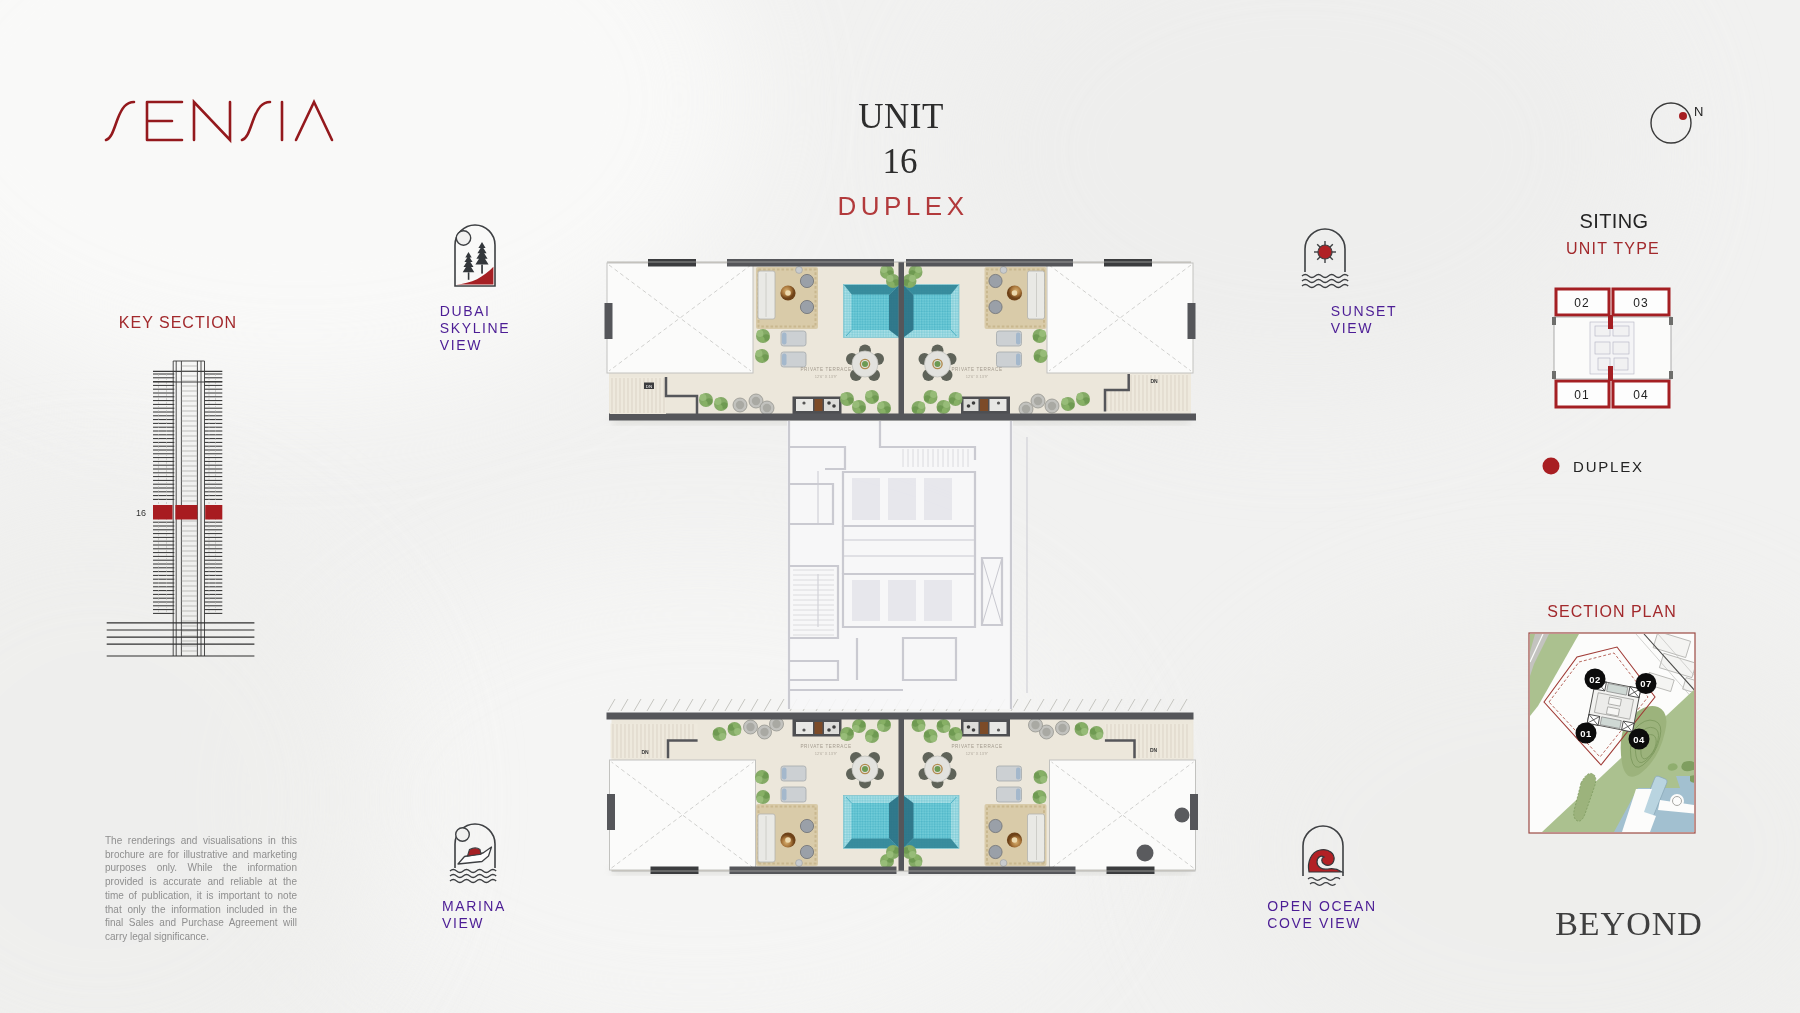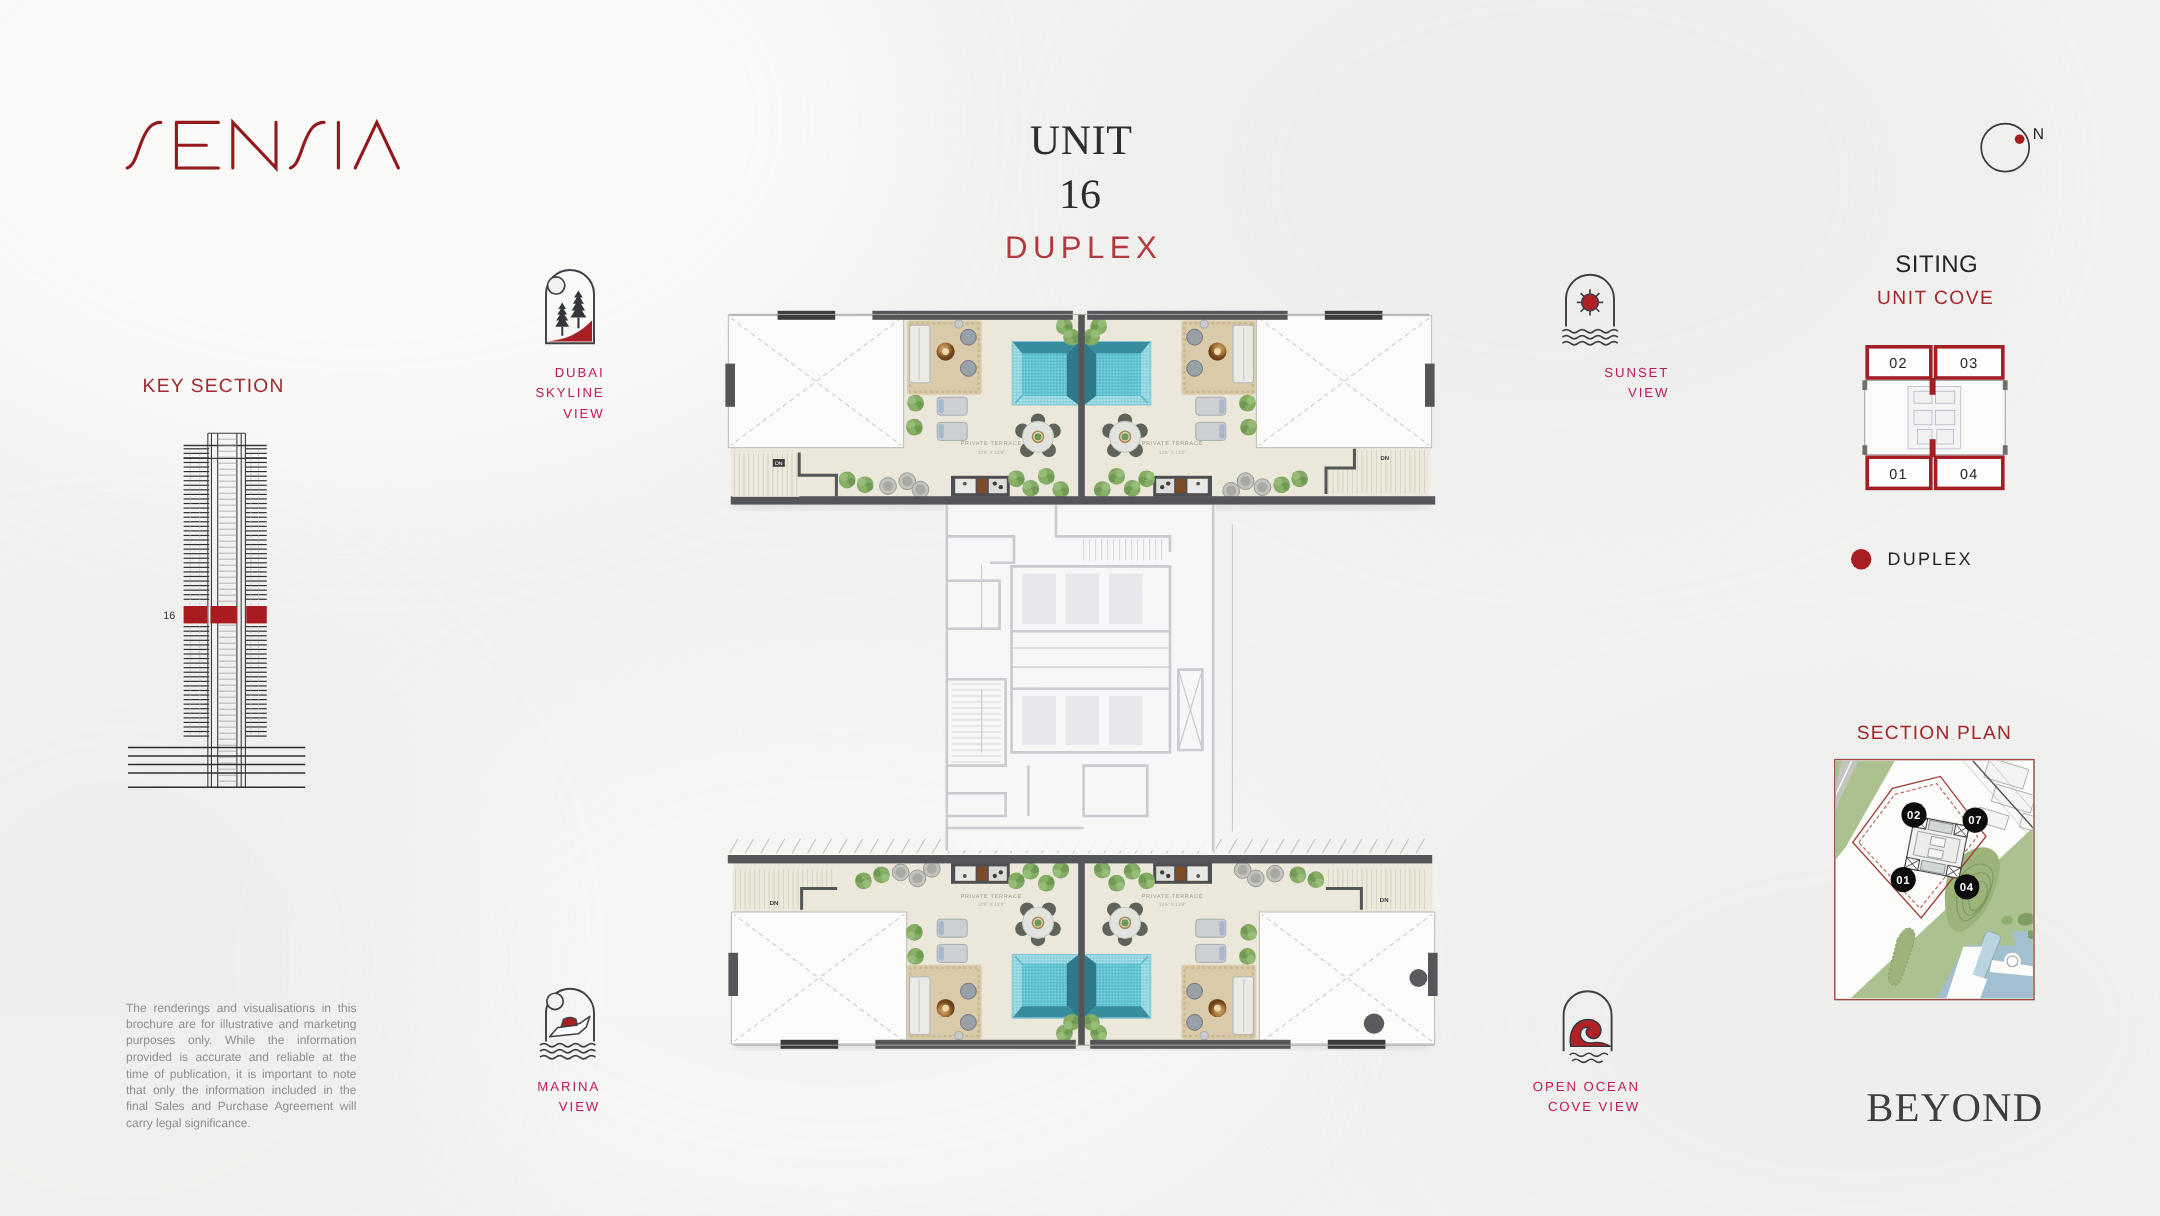--- a/index.html
+++ b/index.html
@@ -1,21 +1,21 @@
 <!DOCTYPE html>
 <html><head>
 <meta charset="utf-8">
 <style>
   html,body{margin:0;padding:0}
   body{width:1800px;height:1013px;position:relative;overflow:hidden;
        background:#f1f1f0;font-family:"Liberation Sans",sans-serif}
   .abs{position:absolute}
   .bgc{position:absolute;border-radius:50%;filter:blur(60px)}
-  .cap{position:absolute;color:#be185d;font-size:11px;letter-spacing:1.6px;
-       text-align:right;line-height:17px;transform:translateX(-50%);white-space:nowrap}
+  .cap{position:absolute;color:#4c1d95;font-size:14px;letter-spacing:1.6px;
+       text-align:left;line-height:17px;transform:translateX(-50%);white-space:nowrap}
   .redlbl{position:absolute;color:#a2292c;letter-spacing:2.2px;transform:translateX(-50%);white-space:nowrap}
 </style>
 </head>
 <body>
 
   <div class="bgc" style="left:-150px;top:-200px;width:900px;height:600px;background:#fbfbfa;opacity:.8"></div>
   <div class="bgc" style="left:950px;top:-100px;width:700px;height:500px;background:#ededec;opacity:.7"></div>
   <div class="bgc" style="left:300px;top:550px;width:800px;height:500px;background:#f6f6f5;opacity:.8"></div>
   <div class="bgc" style="left:1200px;top:600px;width:700px;height:500px;background:#ededeb;opacity:.6"></div>
   <div class="bgc" style="left:-200px;top:500px;width:600px;height:600px;background:#eeeeec;opacity:.7"></div>
@@ -36,21 +36,21 @@
   <div class="abs" style="left:903px;top:191px;transform:translateX(-50%);color:#b23a3c;font-size:26px;letter-spacing:4.5px">DUPLEX</div>
 
   <div class="redlbl" style="left:178px;top:314px;font-size:16px;letter-spacing:1px">KEY SECTION</div>
 
   <div class="cap" style="left:475px;top:303px">DUBAI<br>SKYLINE<br>VIEW</div>
   <div class="cap" style="left:1364px;top:303px">SUNSET<br>VIEW</div>
   <div class="cap" style="left:474px;top:898px">MARINA<br>VIEW</div>
   <div class="cap" style="left:1322px;top:898px">OPEN OCEAN<br>COVE VIEW</div>
 
   <div class="abs" style="left:1614px;top:210px;transform:translateX(-50%);color:#242424;font-size:20px;letter-spacing:0.4px">SITING</div>
-  <div class="redlbl" style="left:1613px;top:240px;font-size:16px;letter-spacing:1.2px">UNIT COVE</div>
+  <div class="redlbl" style="left:1613px;top:240px;font-size:16px;letter-spacing:1.2px">UNIT TYPE</div>
   <div class="abs" style="left:1573px;top:458px;color:#242424;font-size:15px;letter-spacing:1.8px">DUPLEX</div>
 
   <div class="redlbl" style="left:1612px;top:603px;font-size:16px;letter-spacing:1px">SECTION PLAN</div>
 
   <div class="abs" style="left:1629px;top:905px;transform:translateX(-50%);color:#3f3f3f;font-family:Liberation Serif, serif;font-size:34px;letter-spacing:1px">BEYOND</div>
 
   <div class="abs" style="left:105px;top:834px;width:192px;color:#8f8f8f;font-size:10px;line-height:13.7px;text-align:justify">The renderings and visualisations in this brochure are for illustrative and marketing purposes only. While the information provided is accurate and reliable at the time of publication, it is important to note that only the information included in the final Sales and Purchase Agreement will carry legal significance.</div>
 
   <svg class="abs" style="left:0;top:0" width="1800" height="1013" viewBox="0 0 1800 1013">
     <defs>

